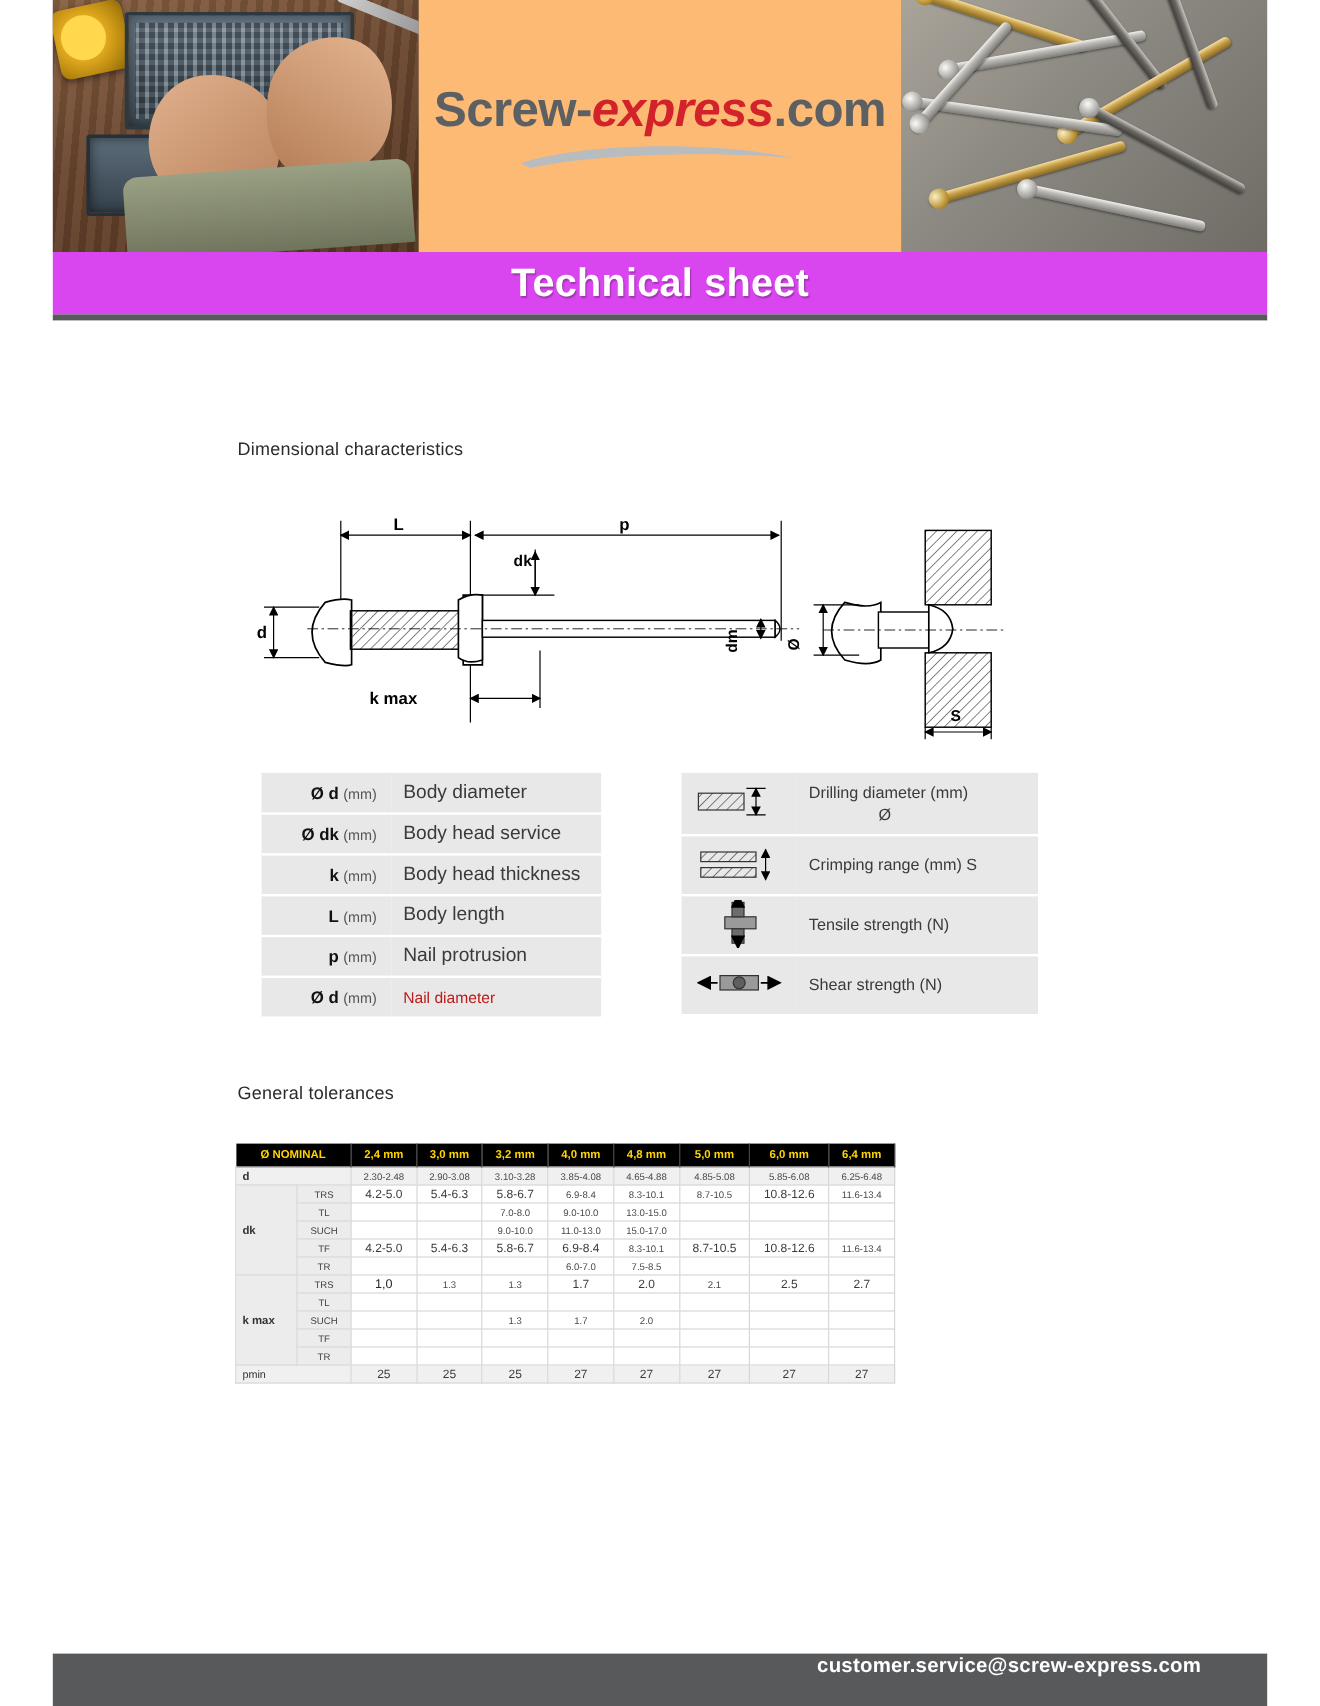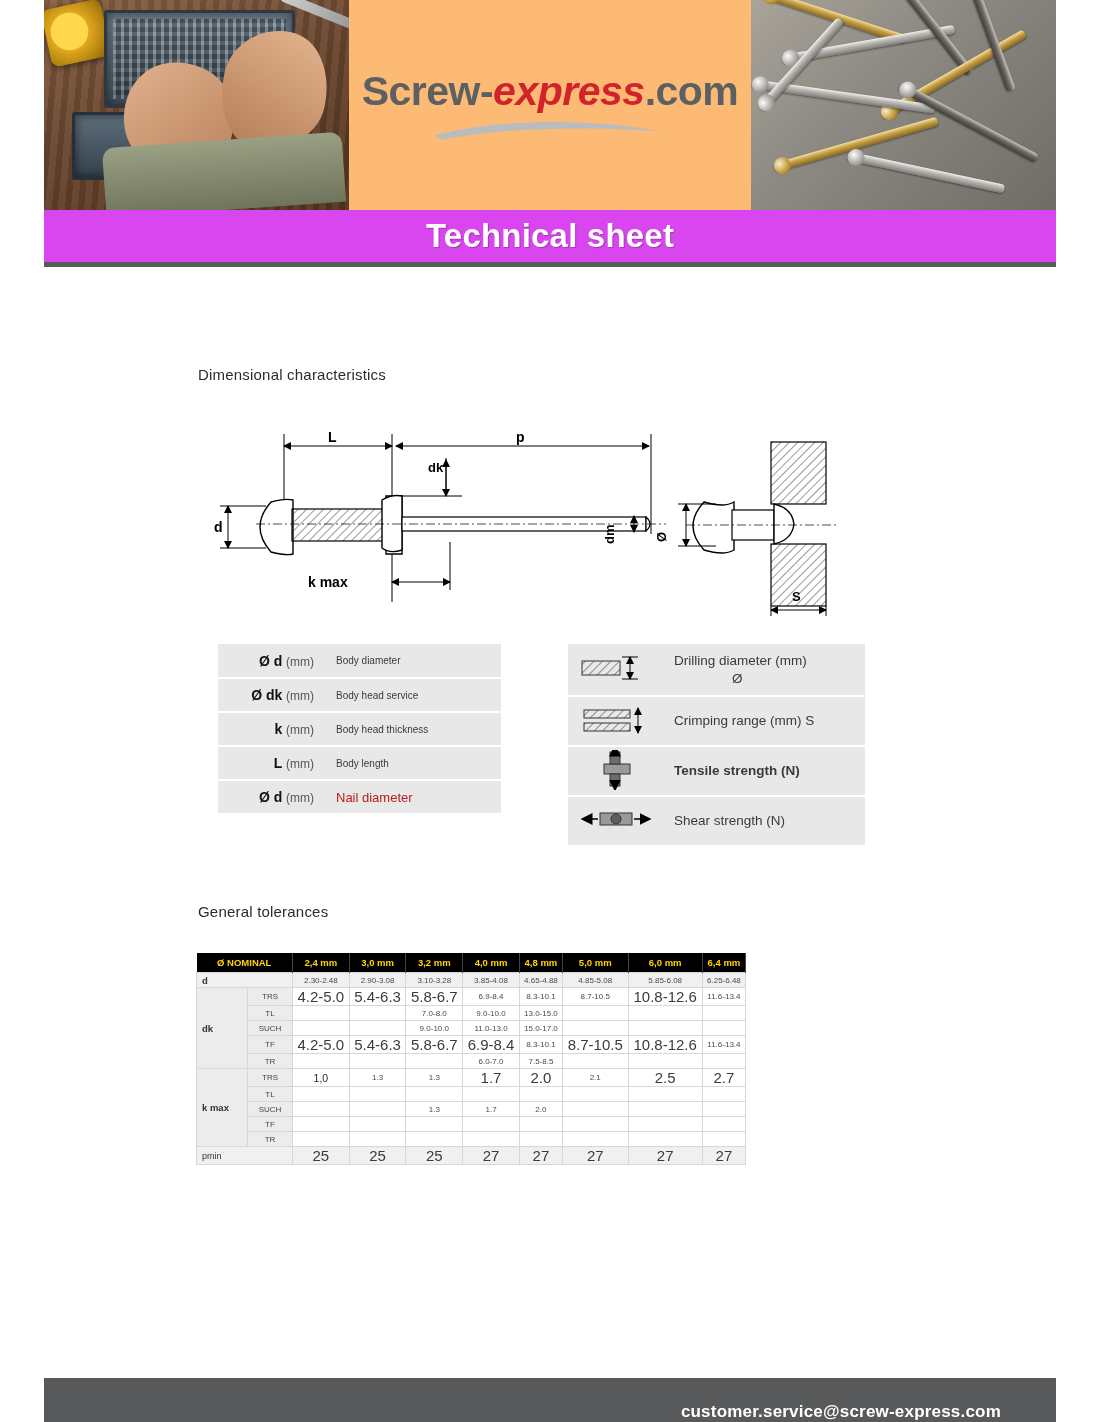--- a/index.html
+++ b/index.html
@@ -219,21 +219,21 @@
     color: #333;
   }
   .legend-left td.sym {
     width: 86px;
     text-align: right;
     padding-right: 12px;
     white-space: nowrap;
   }
   .legend-left td.sym b { font-weight: bold; color: #111; font-size: 14px; }
   .legend-left td.sym span { font-size: 12px; color: #555; }
-  .legend-left td.desc { font-size: 10px; color: #3a3a3a; }
+  .legend-left td.desc { font-size: 16px; color: #3a3a3a; }
   .legend-right td.icon { width: 88px; text-align: center; padding: 2px 4px; }
   .legend-right td.desc { font-size: 13.5px; color: #3a3a3a; line-height: 1.3; }
   .legend-right .dia-sub { display: block; text-align: left; padding-left: 58px; }
 
   
   .tol-wrap {
     position: absolute;
     left: 196px;
     top: 953px;
     width: 678px;
@@ -273,34 +273,34 @@
   }
   table.tol td.sublab {
     background: #ececec;
     text-align: center;
     color: #444;
     font-size: 8px;
     width: 38px;
   }
   table.tol td.sublab.caps { font-weight: normal; }
   table.tol td.big { font-size: 10.5px; color: #2a2a2a; }
-  table.tol td.mid { font-size: 15px; }
+  table.tol td.mid { font-size: 10px; }
   table.tol td.sm  { font-size: 8px; color: #4a4a4a; }
   table.tol tr.shade td { background: #f0f0f0; }
 
   
   .footer-bar {
     position: absolute;
     left: 44px;
     top: 1378px;
     width: 1012px;
     height: 44px;
     background: #58595b;
     display: flex;
-    align-items: flex-end;
+    align-items: flex-start;
     justify-content: flex-end;
   }
   .footer-bar .mail {
     color: #ffffff;
     font-size: 17px;
     font-weight: bold;
     padding-right: 55px;
     letter-spacing: .2px;
   }
 </style>
@@ -437,20 +437,24 @@
       <td class="sym"><b>Ø dk</b> <span>(mm)</span></td>
       <td class="desc">Body head service</td>
     </tr>
     <tr>
       <td class="sym"><b>k</b> <span>(mm)</span></td>
       <td class="desc">Body head thickness</td>
     </tr>
     <tr>
       <td class="sym"><b>L</b> <span>(mm)</span></td>
       <td class="desc">Body length</td>
+    </tr>
+    <tr>
+      <td class="sym"><b>p</b> <span>(mm)</span></td>
+      <td class="desc">Nail protrusion</td>
     </tr>
     <tr>
       <td class="sym"><b>Ø d</b> <span>(mm)</span></td>
       <td class="desc" style="font-size:13px;color:#b91c1c;">Nail diameter</td>
     </tr>
   </tbody>
 </table>
 
 <table class="legend-right">
   <tbody>
@@ -471,21 +475,21 @@
     <tr style="height:50px;">
       <td class="icon">
         <svg width="76" height="32" viewBox="0 0 76 32">
           <rect x="6" y="6" width="46" height="8" fill="url(#hatch)" stroke="#333" stroke-width="1"></rect>
           <rect x="6" y="19" width="46" height="8" fill="url(#hatch)" stroke="#333" stroke-width="1"></rect>
           <line x1="60" y1="4" x2="60" y2="29" stroke="#000" stroke-width="1" marker-start="url(#arrS)" marker-end="url(#arr)"></line>
         </svg>
       </td>
       <td class="desc">Crimping range (mm) S</td>
     </tr>
-    <tr style="height:50px;font-weight:bold;">
+    <tr style="height:50px;">
       <td class="icon">
         <svg width="76" height="40" viewBox="0 0 76 40">
           <rect x="26" y="14" width="26" height="10" fill="#9a9a9a" stroke="#333"></rect>
           <rect x="32" y="2" width="10" height="12" fill="#6d6d6d" stroke="#333"></rect>
           <rect x="32" y="24" width="10" height="12" fill="#6d6d6d" stroke="#333"></rect>
           <line x1="37" y1="2" x2="37" y2="-4" stroke="#000" stroke-width="1.5" marker-end="url(#arr)"></line>
           <line x1="37" y1="36" x2="37" y2="40" stroke="#000" stroke-width="1.5" marker-end="url(#arr)"></line>
         </svg>
       </td>
       <td class="desc">Tensile strength (N)</td>

